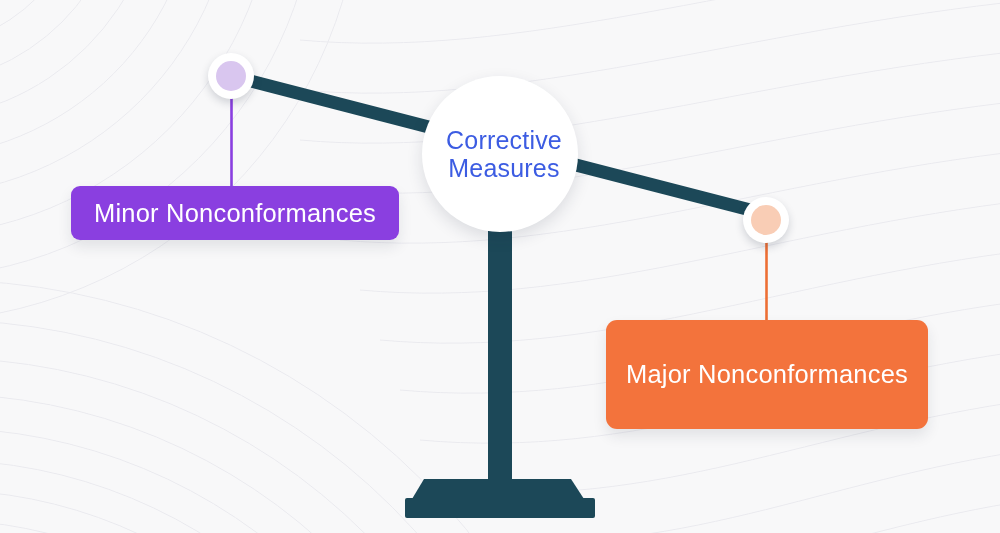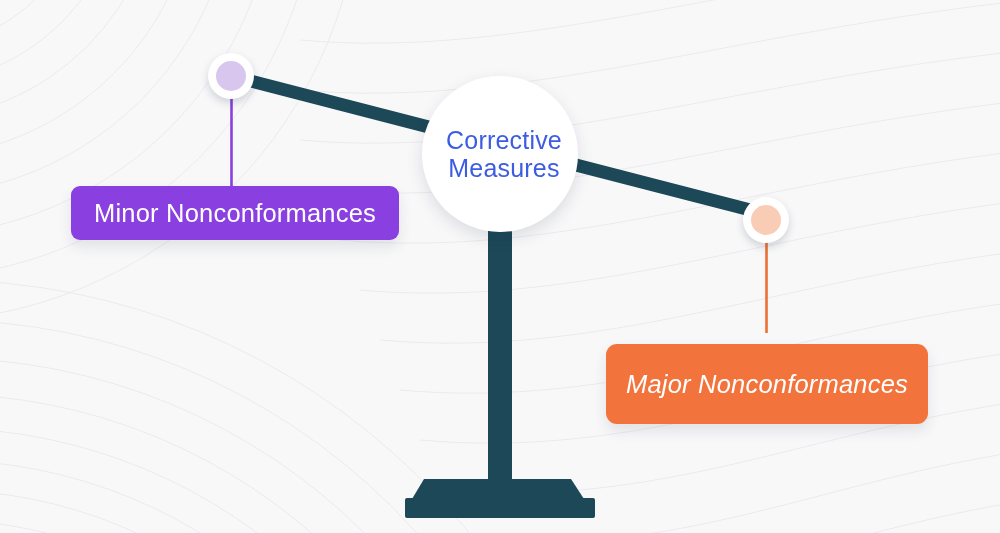--- a/index.html
+++ b/index.html
@@ -35,21 +35,21 @@
   .center-circle{position:absolute;left:422px;top:76px;width:156px;height:156px;border-radius:50%;
                  background:#ffffff;box-shadow:0 6px 16px rgba(30,40,60,0.13);
                  display:flex;align-items:center;justify-content:center;text-align:center;}
   .center-circle .center-label{width:126px;color:var(--blue-text);font-size:25px;line-height:1.12;
                  font-weight:500;letter-spacing:0.2px;margin-left:8px;}
 
   .node-box{position:absolute;display:flex;align-items:center;justify-content:center;
             color:var(--label-text);font-size:25.5px;letter-spacing:0.2px;
             box-shadow:0 7px 14px rgba(30,40,60,0.10);}
   .node-minor{left:71px;top:186px;width:328px;height:54px;border-radius:9px;background:var(--purple);}
-  .node-major{left:606px;top:344px;width:322px;height:80px;border-radius:11px;background:var(--orange);font-style:italic;}
+  .node-major{left:606px;top:320px;width:322px;height:109px;border-radius:11px;background:var(--orange);}
 </style>
 </head>
 <body>
 
 <div class="stage">
 
   <svg class="layer" aria-hidden="true">
     <g class="wave" opacity="0.9">
 
       <circle cx="-90" cy="-130" r="180"></circle>

